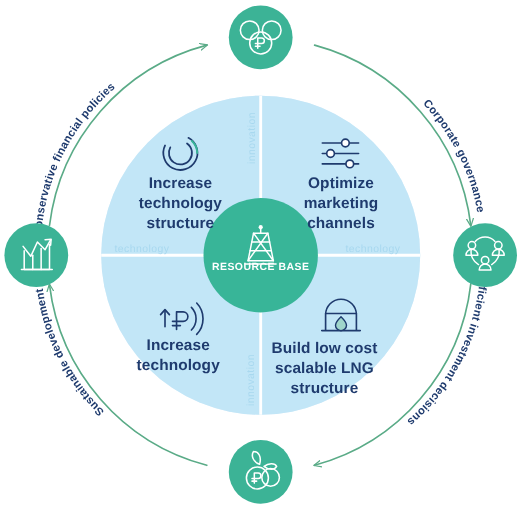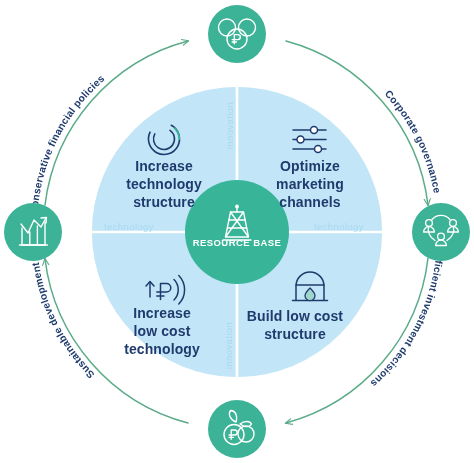--- a/index.html
+++ b/index.html
@@ -227,22 +227,22 @@
   </div>
 
   <div class="quad-text" style="left:255px;top:158px;">
     <div>Optimize</div>
     <div>marketing</div>
     <div>channels</div>
   </div>
 
   <div class="quad-text" style="left:107px;top:305px;">
     <div>Increase</div>
-    <div>low cost</div>
     <div>technology</div>
   </div>
 
   <div class="quad-text" style="left:240px;top:308px;">
     <div>Build low cost</div>
+    <div>scalable LNG</div>
     <div>structure</div>
   </div>
 
 </div>
 
 </body></html>

